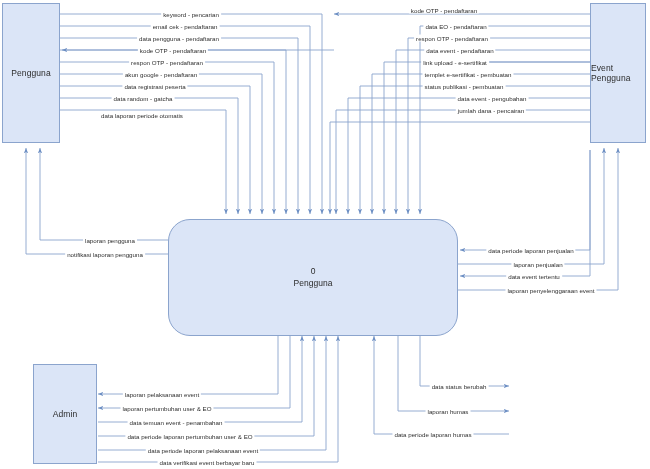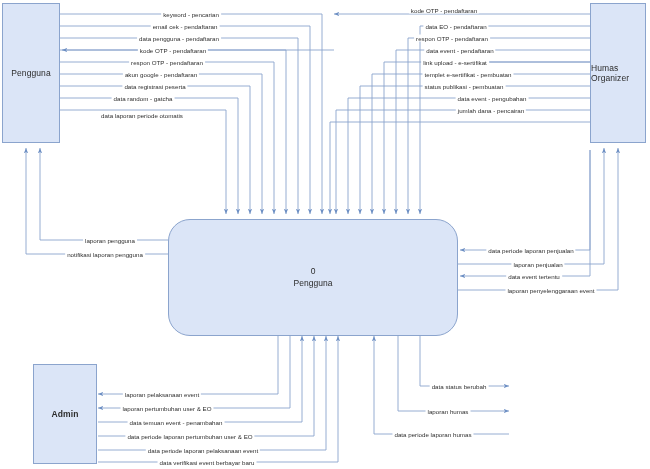--- a/index.html
+++ b/index.html
@@ -80,29 +80,29 @@
       <path d="M398,336 V411 H509"></path>
       <path d="M509,434 H374 V336"></path>
     </g>
   </svg>
 
   <div class="entity" style="left:2px;top:3px;width:58px;height:140px;">
     <span>Pengguna</span>
   </div>
 
   <div class="entity" style="left:590px;top:3px;width:56px;height:140px;">
-    <span>Humas Organizer</span>
+    <span>Event Pengguna</span>
   </div>
 
   <div class="process" style="left:168px;top:219px;width:290px;height:117px;">
     <span>0</span>
     <span>Pengguna</span>
   </div>
 
-  <div class="entity" style="left:33px;top:364px;width:64px;height:100px;font-weight:bold;">
+  <div class="entity" style="left:33px;top:364px;width:64px;height:100px;">
     <span>Admin</span>
   </div>
 
 
   <div class="flab" style="left:191px;top:14px;">keyword - pencarian</div>
   <div class="flab" style="left:185px;top:26px;">email cek - pendaftaran</div>
   <div class="flab" style="left:179px;top:38px;">data pengguna - pendaftaran</div>
   <div class="flab" style="left:173px;top:50px;">kode OTP - pendaftaran</div>
   <div class="flab" style="left:167px;top:62px;">respon OTP - pendaftaran</div>
   <div class="flab" style="left:161px;top:74px;">akun google - pendaftaran</div>

